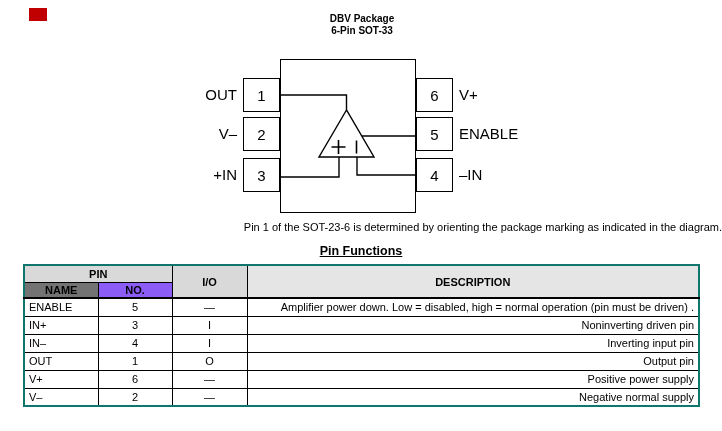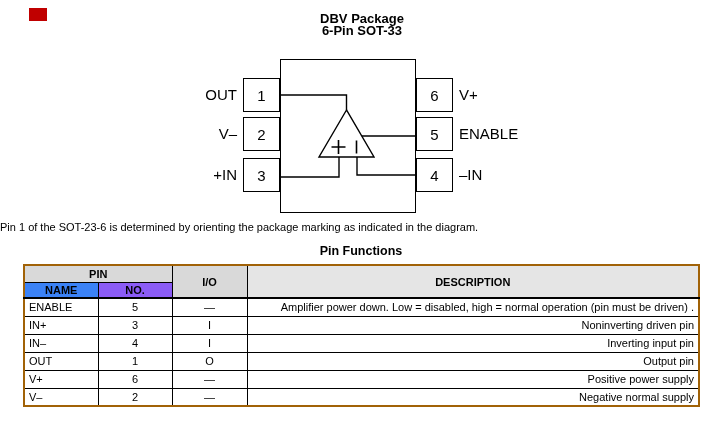--- a/index.html
+++ b/index.html
@@ -2,34 +2,34 @@
 <html><head>
 <meta charset="utf-8">
 <style>
   html,body{margin:0;padding:0;background:#fff;}
   .screen{
     position:relative;width:722px;height:431px;background:#ffffff;
     font-family:"Liberation Sans",sans-serif;color:#000;overflow:hidden;
   }
   .red-marker{position:absolute;left:29px;top:8px;width:18px;height:13px;background:#c00000;}
   .pkg-title{position:absolute;left:262px;top:13px;width:200px;text-align:center;
-    font-size:13px;font-weight:bold;line-height:12px;}
+    font-size:10px;font-weight:bold;line-height:12px;}
   .pkg-body{position:absolute;left:280px;top:59px;width:136px;height:154px;
     border:1.5px solid #000;box-sizing:border-box;background:#fff;}
   .wires{position:absolute;left:230px;top:50px;}
   .pin-box{position:absolute;width:37px;height:34px;border:1.5px solid #000;box-sizing:border-box;
     background:#fff;display:flex;align-items:center;justify-content:center;font-size:15px;}
   .pin-lbl{position:absolute;height:34px;line-height:34px;font-size:15px;}
   .lbl-left{left:155px;width:82px;text-align:right;}
   .lbl-right{left:459px;width:130px;text-align:left;}
-  .caption{position:absolute;left:0;top:221px;width:722px;text-align:left;font-size:11px;}
+  .caption{position:absolute;left:0;top:221px;width:722px;text-align:right;font-size:11px;}
   .tbl-title{position:absolute;left:0;top:244px;width:722px;text-align:center;
-    font-size:12.5px;font-weight:bold;}
+    font-size:12.5px;font-weight:bold;text-decoration:underline;}
   table.pinfn{position:absolute;left:23px;top:264px;width:677px;border-collapse:collapse;
-    table-layout:fixed;border:2px solid #a16207;font-size:11px;}
+    table-layout:fixed;border:2px solid #0f766e;font-size:11px;}
   table.pinfn th,table.pinfn td{border:1px solid #000;padding:1px 4px;vertical-align:middle;
     overflow:hidden;white-space:nowrap;}
   table.pinfn th{background:#d9d9d9;font-weight:bold;text-align:center;}
   th.al-left{text-align:left;padding-left:5px;}
   .hdr-b{border-bottom:2px solid #000 !important;}
   tr.hrow1{height:17px;}
   tr.hrow2{height:16px;}
   tr.drow{height:18px;}
   td.c-name{text-align:left;padding-left:5px;}
   td.c-no,td.c-io{text-align:center;}
@@ -85,21 +85,21 @@
         <col style="width:75px">
         <col>
     </colgroup>
     <tbody>
         <tr class="hrow1">
       <th colspan="2" style="background: rgb(217, 217, 217);">PIN</th>
       <th rowspan="2" class="hdr-b" style="background: rgb(217, 217, 217);">I/O</th>
       <th rowspan="2" class="hdr-b" style="background: #e5e5e5;">DESCRIPTION</th>
     </tr>
     <tr class="hrow2">
-      <th class="al-left hdr-b" style="background: #3b82f6; margin-left: 12px;">NAME</th>
+      <th class="al-left hdr-b" style="background: #737373; margin-left: 12px;">NAME</th>
       <th class="hdr-b" style="background: #8b5cf6;">NO.</th>
     </tr>
     <tr class="drow">
       <td class="c-name">ENABLE</td>
       <td class="c-no">5</td>
       <td class="c-io">—</td>
       <td class="c-desc">Amplifier power down. Low = disabled, high = normal operation (pin must be driven) .</td>
     </tr>
     <tr class="drow">
       <td class="c-name">IN+</td>

